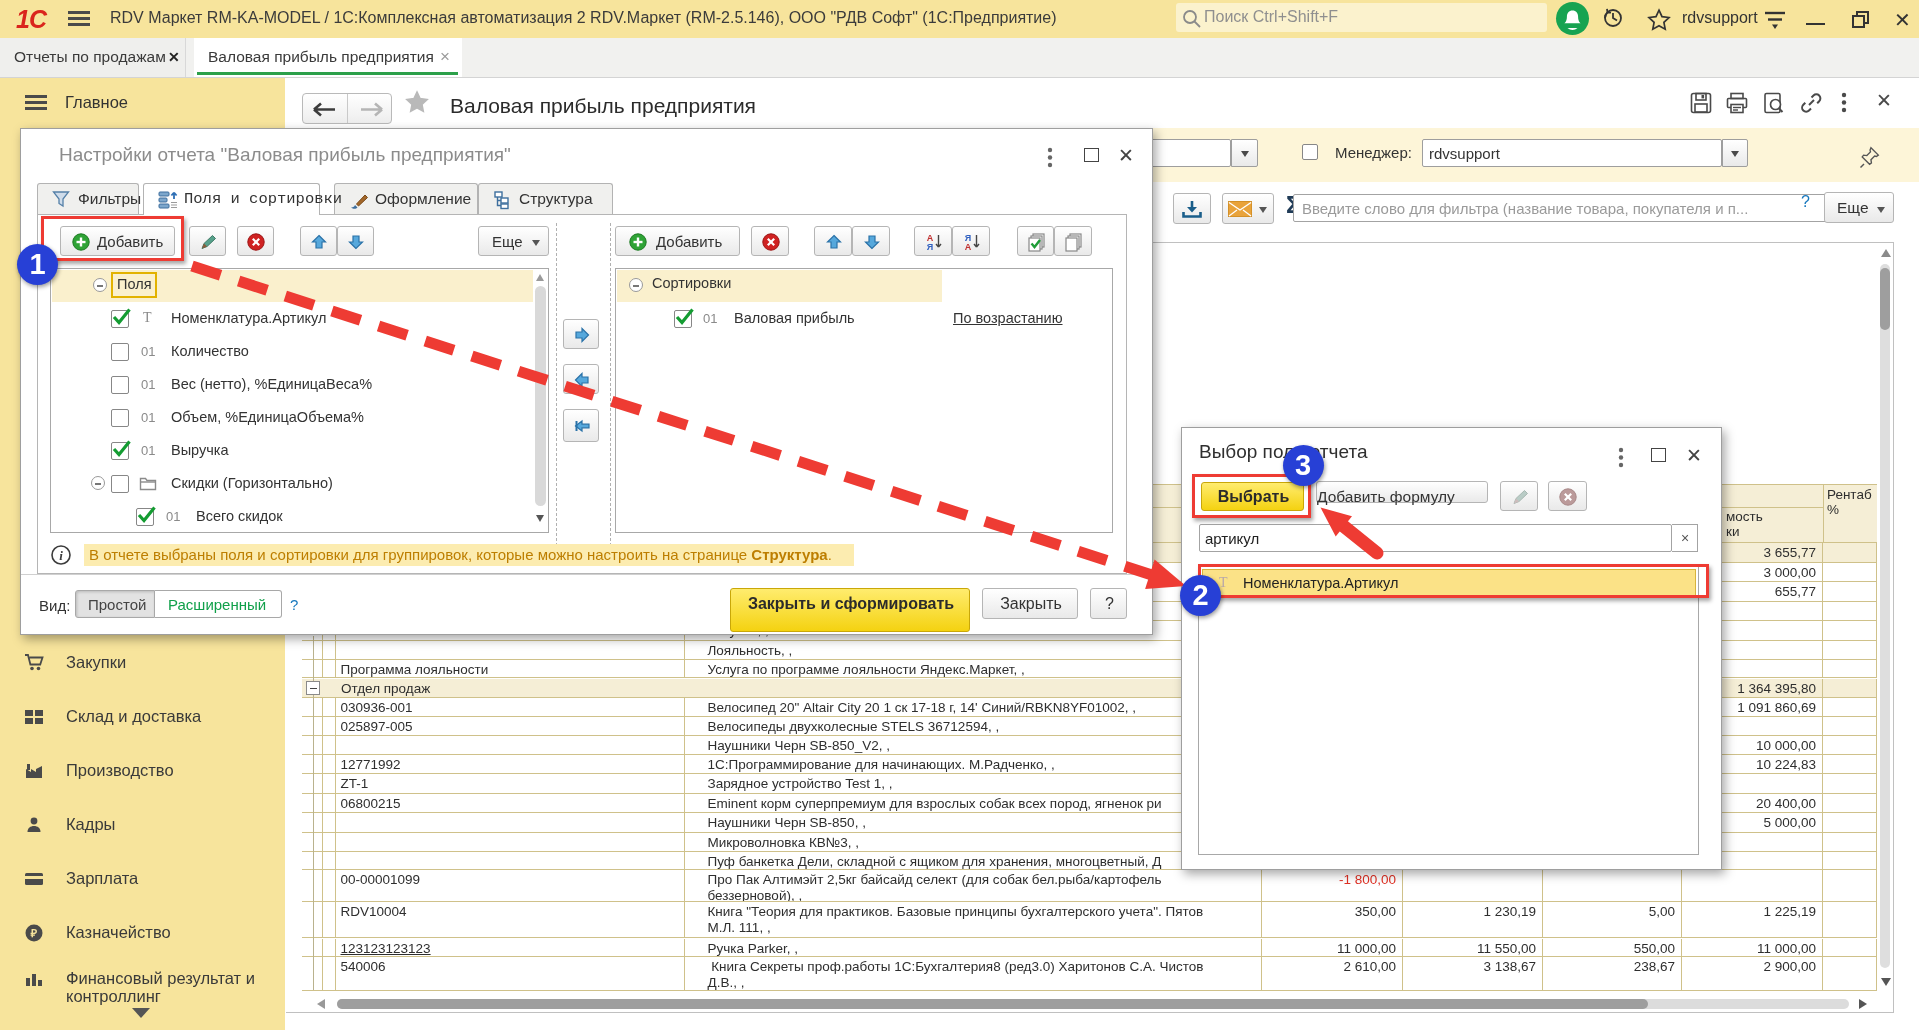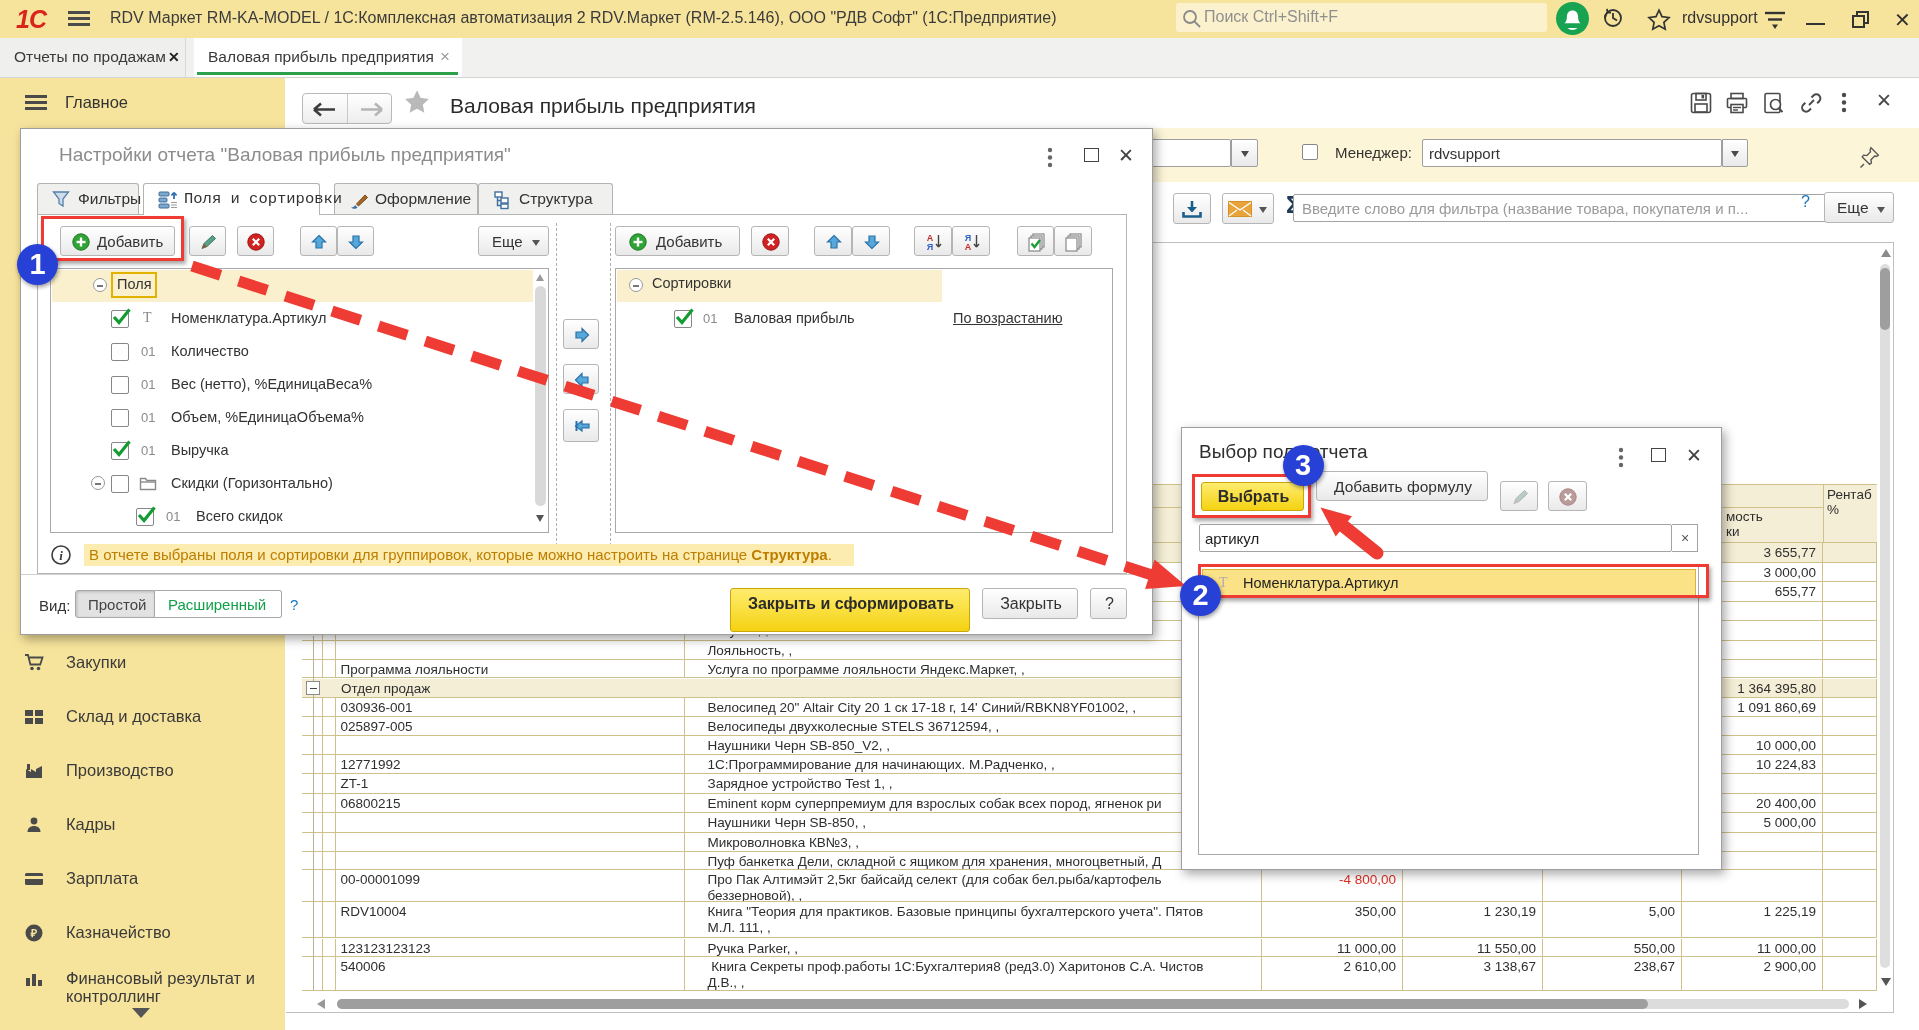--- a/index.html
+++ b/index.html
@@ -514,42 +514,42 @@
         <div class="tcell abs tnum" style="left: 1241px; width: 139px;"></div>
         <div class="tcell abs tnum" style="left: 1380px; width: 141px;"></div>
         <div class="tcell abs" style="left: 1521px; width: 54px;"></div>
       </div>
       <div class="trow abs" style="top: 385.5px; height: 32.7px;">
         <div class="tcell abs" style="left: 0px; width: 21px;"></div>
         <div class="tcell abs" style="left: 21px; width: 13px;"></div>
         <div class="tcell abs" style="left: 34px; width: 348.5px; padding-left: 4.5px;">00-00001099</div>
         <div class="tcell abs" style="left: 382.5px; width: 577.5px; padding-left: 23px;">Про Пак Алтимэйт 2,5кг байсайд селект (для собак бел.рыба/картофель
 беззерновой), ,</div>
-        <div class="tcell abs tnum" style="left: 960px; width: 141px; color: rgb(224, 48, 36);">-4 800,00</div>
+        <div class="tcell abs tnum" style="left: 960px; width: 141px; color: rgb(224, 48, 36);">-1 800,00</div>
         <div class="tcell abs tnum" style="left: 1101px; width: 140px;"></div>
         <div class="tcell abs tnum" style="left: 1241px; width: 139px;"></div>
         <div class="tcell abs tnum" style="left: 1380px; width: 141px;"></div>
         <div class="tcell abs" style="left: 1521px; width: 54px;"></div>
       </div>
       <div class="trow abs" style="top: 418.2px; height: 36.3px;">
         <div class="tcell abs" style="left: 0px; width: 21px;"></div>
         <div class="tcell abs" style="left: 21px; width: 13px;"></div>
         <div class="tcell abs" style="left: 34px; width: 348.5px; padding-left: 4.5px;">RDV10004</div>
         <div class="tcell abs" style="left: 382.5px; width: 577.5px; padding-left: 23px;">Книга "Теория для практиков. Базовые принципы бухгалтерского учета". Пятов
 М.Л. 111, ,</div>
         <div class="tcell abs tnum" style="left: 960px; width: 141px;">350,00</div>
         <div class="tcell abs tnum" style="left: 1101px; width: 140px;">1 230,19</div>
         <div class="tcell abs tnum" style="left: 1241px; width: 139px;">5,00</div>
         <div class="tcell abs tnum" style="left: 1380px; width: 141px;">1 225,19</div>
         <div class="tcell abs" style="left: 1521px; width: 54px;"></div>
       </div>
       <div class="trow abs" style="top: 454.5px; height: 18.2px;">
         <div class="tcell abs" style="left: 0px; width: 21px;"></div>
         <div class="tcell abs" style="left: 21px; width: 13px;"></div>
-        <div class="tcell abs" style="left: 34px; width: 348.5px; padding-left: 4.5px;">123123123123</div>
+        <div class="tcell abs" style="left: 34px; width: 348.5px; padding-left: 4.5px; text-decoration: underline;">123123123123</div>
         <div class="tcell abs" style="left: 382.5px; width: 577.5px; padding-left: 23px;">Ручка Parker, ,</div>
         <div class="tcell abs tnum" style="left: 960px; width: 141px;">11 000,00</div>
         <div class="tcell abs tnum" style="left: 1101px; width: 140px;">11 550,00</div>
         <div class="tcell abs tnum" style="left: 1241px; width: 139px;">550,00</div>
         <div class="tcell abs tnum" style="left: 1380px; width: 141px;">11 000,00</div>
         <div class="tcell abs" style="left: 1521px; width: 54px;"></div>
       </div>
       <div class="trow abs" style="top: 472.7px; height: 34.2px;">
         <div class="tcell abs" style="left: 0px; width: 21px;"></div>
         <div class="tcell abs" style="left: 21px; width: 13px;"></div>
@@ -889,21 +889,21 @@
           <circle cx="3" cy="3" r="2.2" fill="#666"></circle>
           <circle cx="3" cy="10.5" r="2.2" fill="#666"></circle>
           <circle cx="3" cy="18" r="2.2" fill="#666"></circle>
         </svg>
       </div>
       <div class="abs" style="left: 469px; top: 20px; width: 15px; height: 14px; border: 1.6px solid rgb(68, 68, 68);"></div>
       <div class="abs" style="left: 504px; top: 16px; font-size: 19px; color: rgb(68, 68, 68);">✕</div>
       <div class="abs btn-yellow" style="left: 19px; top: 54px; width: 103px; height: 29px; text-align: center;">
         <div class="abs" style="left: 0px; top: 5px; width: 103px; font-size: 16px; font-weight: bold; color: rgb(43, 43, 43);">Выбрать</div>
       </div>
-      <div class="abs btn" style="left: 134px; top: 43px; width: 172px; height: 30px; text-align: center;">
+      <div class="abs btn" style="left: 134px; top: 53px; width: 172px; height: 22px; text-align: left;">
         <div class="abs" style="left: 0px; top: 6px; width: 172px; font-size: 15.5px;">Добавить формулу</div>
       </div>
       <div class="abs btn" style="left: 318px; top: 53px; width: 38px; height: 30px;">
         <div class="abs" style="left: 10px; top: 6px; width: 18px; height: 18px;">
           <svg width="18" height="18" viewBox="0 0 18 18">
             <path d="M3 15.5l2-5 8.5-8 3 3-8.5 8z" fill="#b9ccc6" stroke="#a8b8b2" stroke-width="1"></path>
             <path d="M3 15.5l2-5 3 3z" fill="#cdbcbc"></path>
           </svg>
         </div>
       </div>

